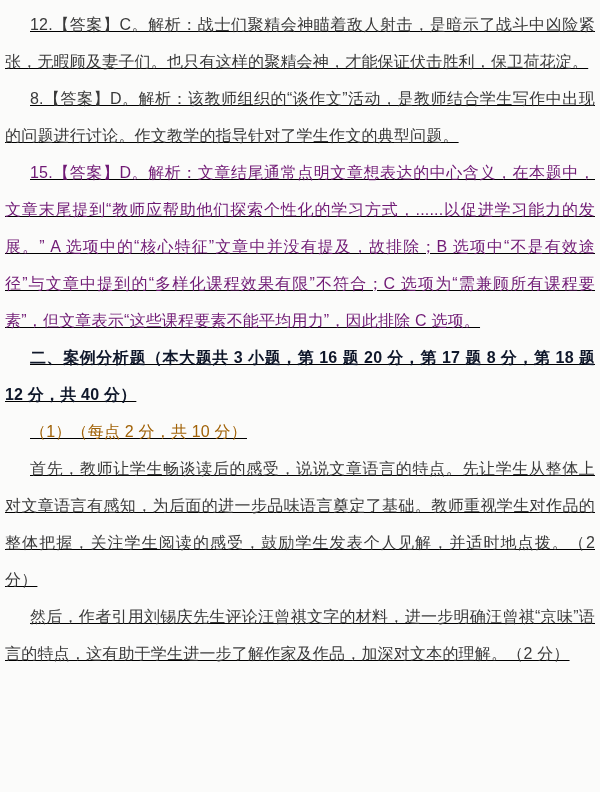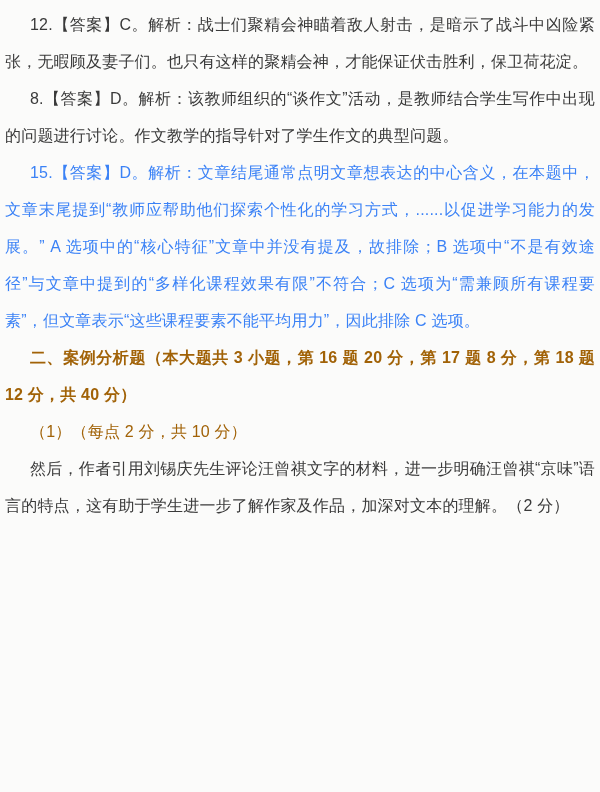--- a/index.html
+++ b/index.html
@@ -11,39 +11,41 @@
     height: 792px;
     overflow: hidden;
     font-family: "Liberation Sans", "DejaVu Sans", sans-serif;
   }
   .page {
     box-sizing: border-box;
     width: 600px;
     height: 788px;
     padding: 6px 5px 0 5px;
     overflow: hidden;
+    text-decoration: underline;
   }
   .doc p {
     margin: 0;
     font-size: 16px;
     line-height: 37px;
     text-align: justify;
     text-indent: 25px;
     letter-spacing: 0.2px;
   }
   .doc p.section-heading {
     font-weight: bold;
   }
 </style>
 </head>
 <body style="background: rgb(251, 251, 250);">
 
 <div class="page">
   <div class="doc">
     <p style="color: rgb(58, 58, 58);">12.【答案】C。解析：战士们聚精会神瞄着敌人射击，是暗示了战斗中凶险紧张，无暇顾及妻子们。也只有这样的聚精会神，才能保证伏击胜利，保卫荷花淀。</p>
     <p style="color: rgb(58, 58, 58);">8.【答案】D。解析：该教师组织的“谈作文”活动，是教师结合学生写作中出现的问题进行讨论。作文教学的指导针对了学生作文的典型问题。</p>
-    <p style="color: #3b82f6;">15.【答案】D。解析：文章结尾通常点明文章想表达的中心含义，在本题中，文章末尾提到“教师应帮助他们探索个性化的学习方式，......以促进学习能力的发展。” A 选项中的“核心特征”文章中并没有提及，故排除；B 选项中“不是有效途径”与文章中提到的“多样化课程效果有限”不符合；C 选项为“需兼顾所有课程要素”，但文章表示“这些课程要素不能平均用力”，因此排除 C 选项。</p>
-    <p class="section-heading" style="color: #a16207;">二、案例分析题（本大题共 3 小题，第 16 题 20 分，第 17 题 8 分，第 18 题 12 分，共 40 分）</p>
+    <p style="color: #701a75;">15.【答案】D。解析：文章结尾通常点明文章想表达的中心含义，在本题中，文章末尾提到“教师应帮助他们探索个性化的学习方式，......以促进学习能力的发展。” A 选项中的“核心特征”文章中并没有提及，故排除；B 选项中“不是有效途径”与文章中提到的“多样化课程效果有限”不符合；C 选项为“需兼顾所有课程要素”，但文章表示“这些课程要素不能平均用力”，因此排除 C 选项。</p>
+    <p class="section-heading" style="color: #0f172a;">二、案例分析题（本大题共 3 小题，第 16 题 20 分，第 17 题 8 分，第 18 题 12 分，共 40 分）</p>
     <p style="color: #a16207;">（1）（每点 2 分，共 10 分）</p>
+    <p style="color: rgb(58, 58, 58);">首先，教师让学生畅谈读后的感受，说说文章语言的特点。先让学生从整体上对文章语言有感知，为后面的进一步品味语言奠定了基础。教师重视学生对作品的整体把握，关注学生阅读的感受，鼓励学生发表个人见解，并适时地点拨。（2 分）</p>
     <p style="color: rgb(58, 58, 58);">然后，作者引用刘锡庆先生评论汪曾祺文字的材料，进一步明确汪曾祺“京味”语言的特点，这有助于学生进一步了解作家及作品，加深对文本的理解。（2 分）</p>
 
   </div>
 </div>
 
 </body></html>

